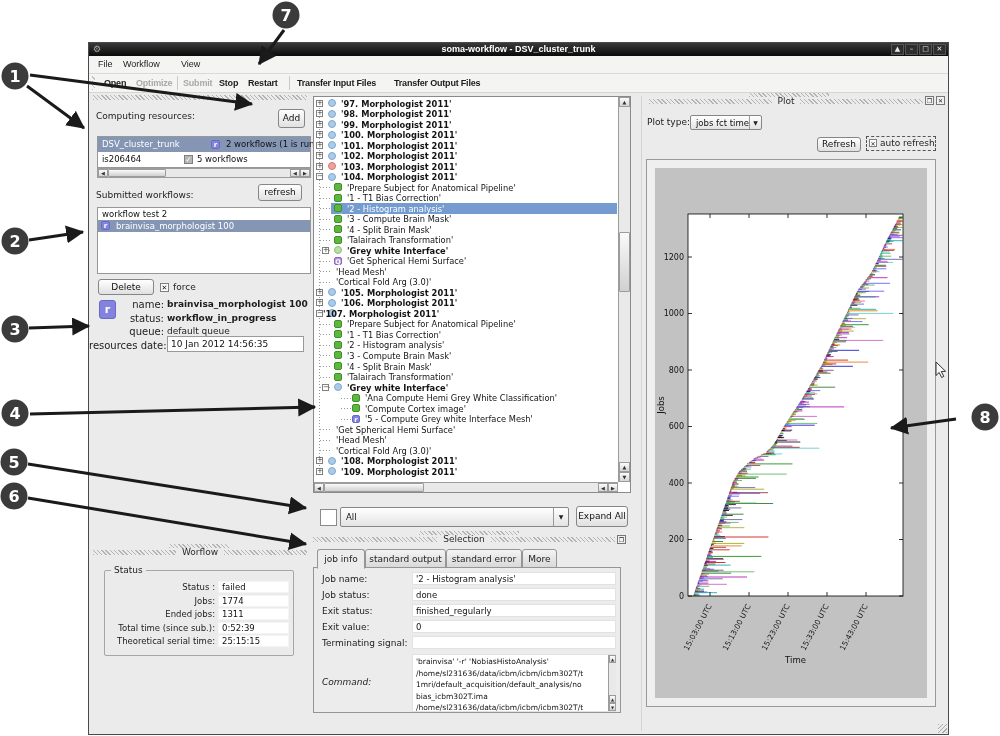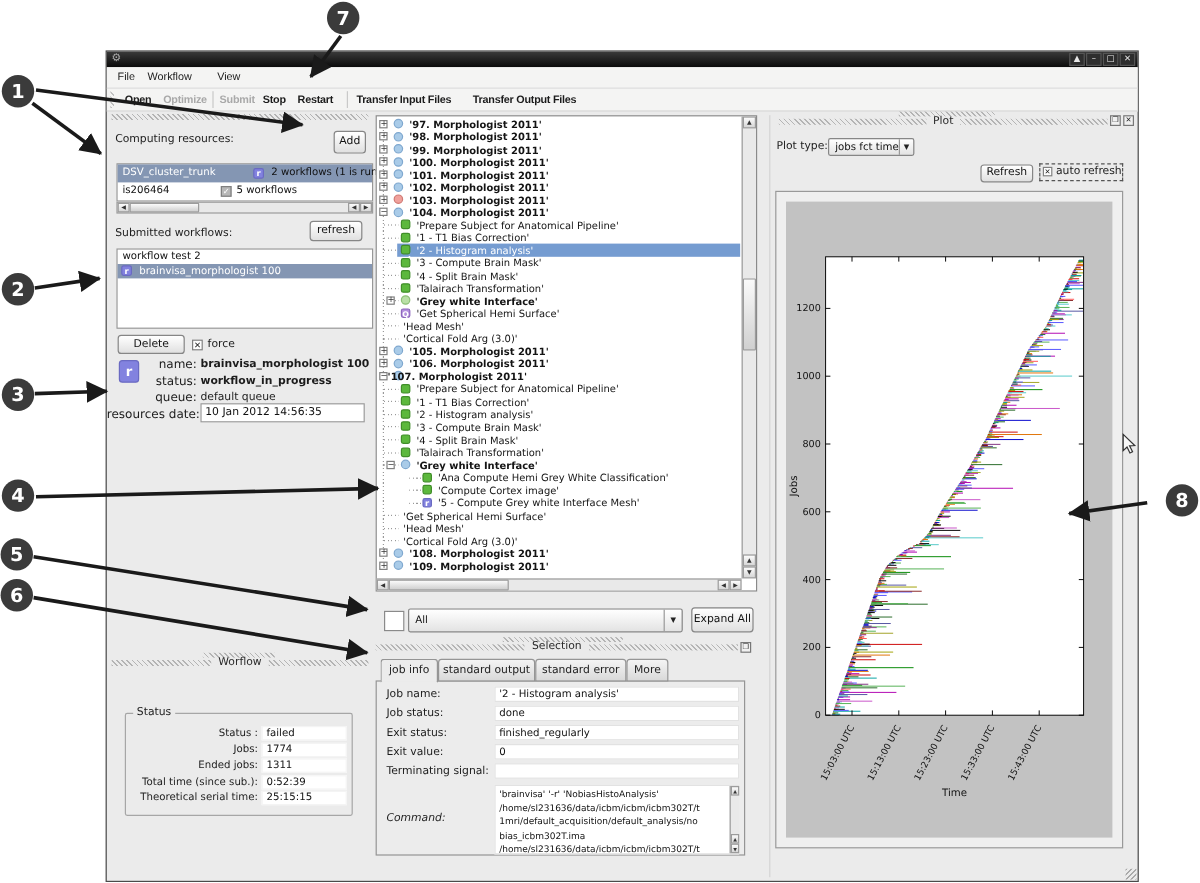--- a/index.html
+++ b/index.html
@@ -36,21 +36,21 @@
   .checkbox { display:inline-block; width:9px; height:9px; border:1px solid #7f7f7f; background:#b7b7b7; color:#fff; font-size:7px; line-height:8px; text-align:center; font-weight:bold; }
   .checkbox.x { background:#fdfdfd; color:#222; }
   .scrollbar { position:absolute; background:#e9e9e9; border:1px solid #9c9c9c; }
   .sb-arrow { position:absolute; background:linear-gradient(#fcfcfc,#d6d6d6); border:1px solid #9c9c9c; color:#333; text-align:center; }
   .sb-thumb { position:absolute; background:linear-gradient(#fafafa,#d0d0d0); border:1px solid #9c9c9c; border-radius:1px; }
   .input { position:absolute; background:#fff; border:1px solid #9a9a9a; font-size:9px; color:#111; padding-left:3px; }
   .flatfield { position:absolute; background:#fff; border:1px solid #e2e2e2; font-size:9px; color:#111; padding-left:3px; white-space:nowrap; overflow:hidden; }
   .combo { position:absolute; background:linear-gradient(#ffffff,#e3e3e3); border:1px solid #868686; border-radius:2px; }
   .combo .ctext { position:absolute; left:5px; top:2px; font-size:8.5px; color:#111; }
   .combo .carrow { position:absolute; right:0; top:0; bottom:0; width:15px; border-left:1px solid #9a9a9a; text-align:center; font-size:6px; color:#222; }
-  .groupbox { position:absolute; border:1px solid #a6a6a6; border-radius:2px;margin-top:24px; }
+  .groupbox { position:absolute; border:1px solid #a6a6a6; border-radius:2px; }
   .grouplegend { position:absolute; top:-6px; left:6px; background:#ebebeb; padding:0 3px; font-size:9px; color:#1c1c1c; }
   
   .tab { position:absolute; top:0; height:19px; background:linear-gradient(#f4f4f4,#d9d9d9); border:1px solid #959595; border-radius:3px 3px 0 0; font-size:9px; color:#222; text-align:center; }
   .tab.active { background:#ececec; border-bottom:1px solid #ececec; height:20px; z-index:3; }
   
   #tree { position:absolute; left:224px; top:53px; width:318px; height:397px; background:#fff; border:1px solid #8a8a8a; }
   #treerows { position:absolute; left:0; top:0; right:13px; bottom:10px; overflow:hidden; }
   .trow { position:absolute; left:0; width:100%; height:10.5px; }
   .trow .hl { position:absolute; left:17px; right:0; top:0; bottom:0; background:#759cd1; }
   .tlabel { position:absolute; top:0.5px; font-size:8.3px; color:#141414; white-space:nowrap; }
@@ -72,20 +72,21 @@
   #overlay { position:absolute; left:0; top:0; z-index:50; pointer-events:none; }
   .dashedfocus { position:absolute; border:1px dashed #555; }
   #grip { position:absolute; right:1px; bottom:1px; width:9px; height:9px; background:repeating-linear-gradient(135deg,#aaa 0 1px,transparent 1px 3px); }
 </style>
 </head>
 <body>
 
 <div id="win">
   <div id="titlebar">
     <span id="appicon">⚙</span>
+    <div id="titletext">soma-workflow - DSV_cluster_trunk</div>
     <div class="winbtn" style="left:802px">▲</div>
     <div class="winbtn" style="left:816px">–</div>
     <div class="winbtn" style="left:830px">□</div>
     <div class="winbtn" style="left:844px">✕</div>
   </div>
   <div id="menubar">
       <div class="menuitem" style="left: 9px;">File</div>
       <div class="menuitem" style="left: 34px;">Workflow</div>
       <div class="menuitem" style="left: 92px;">View</div>
     </div>

